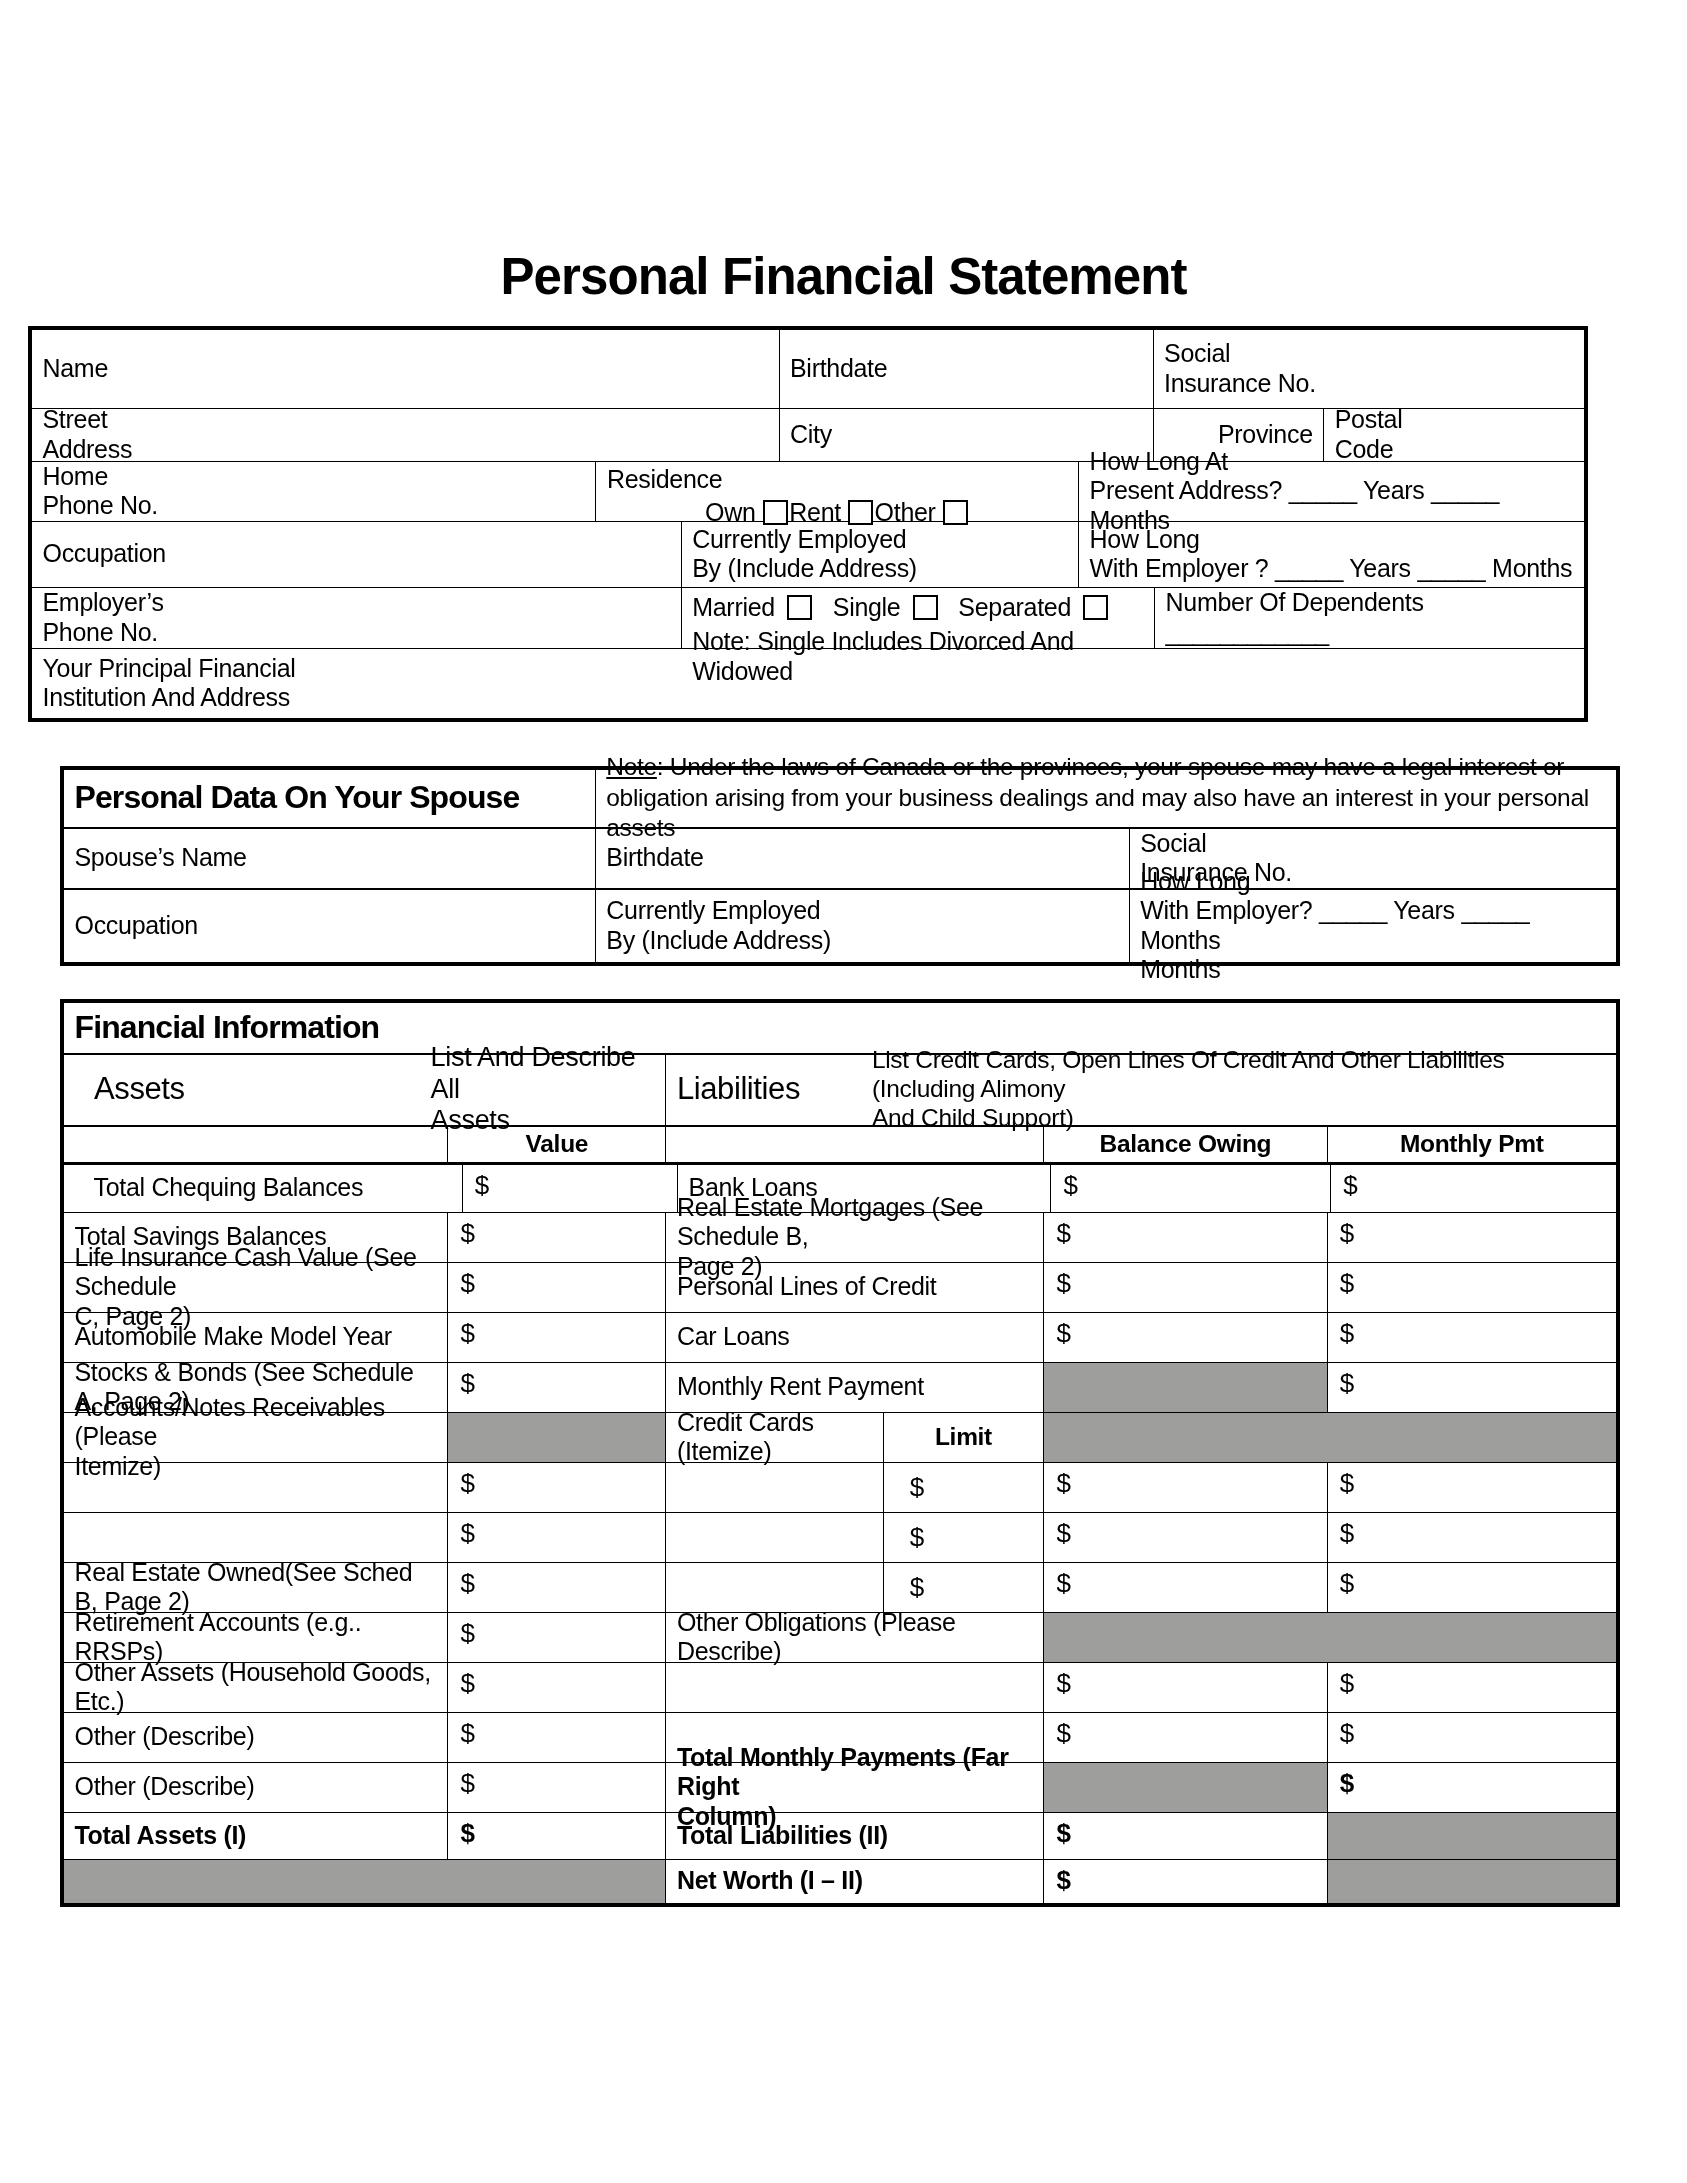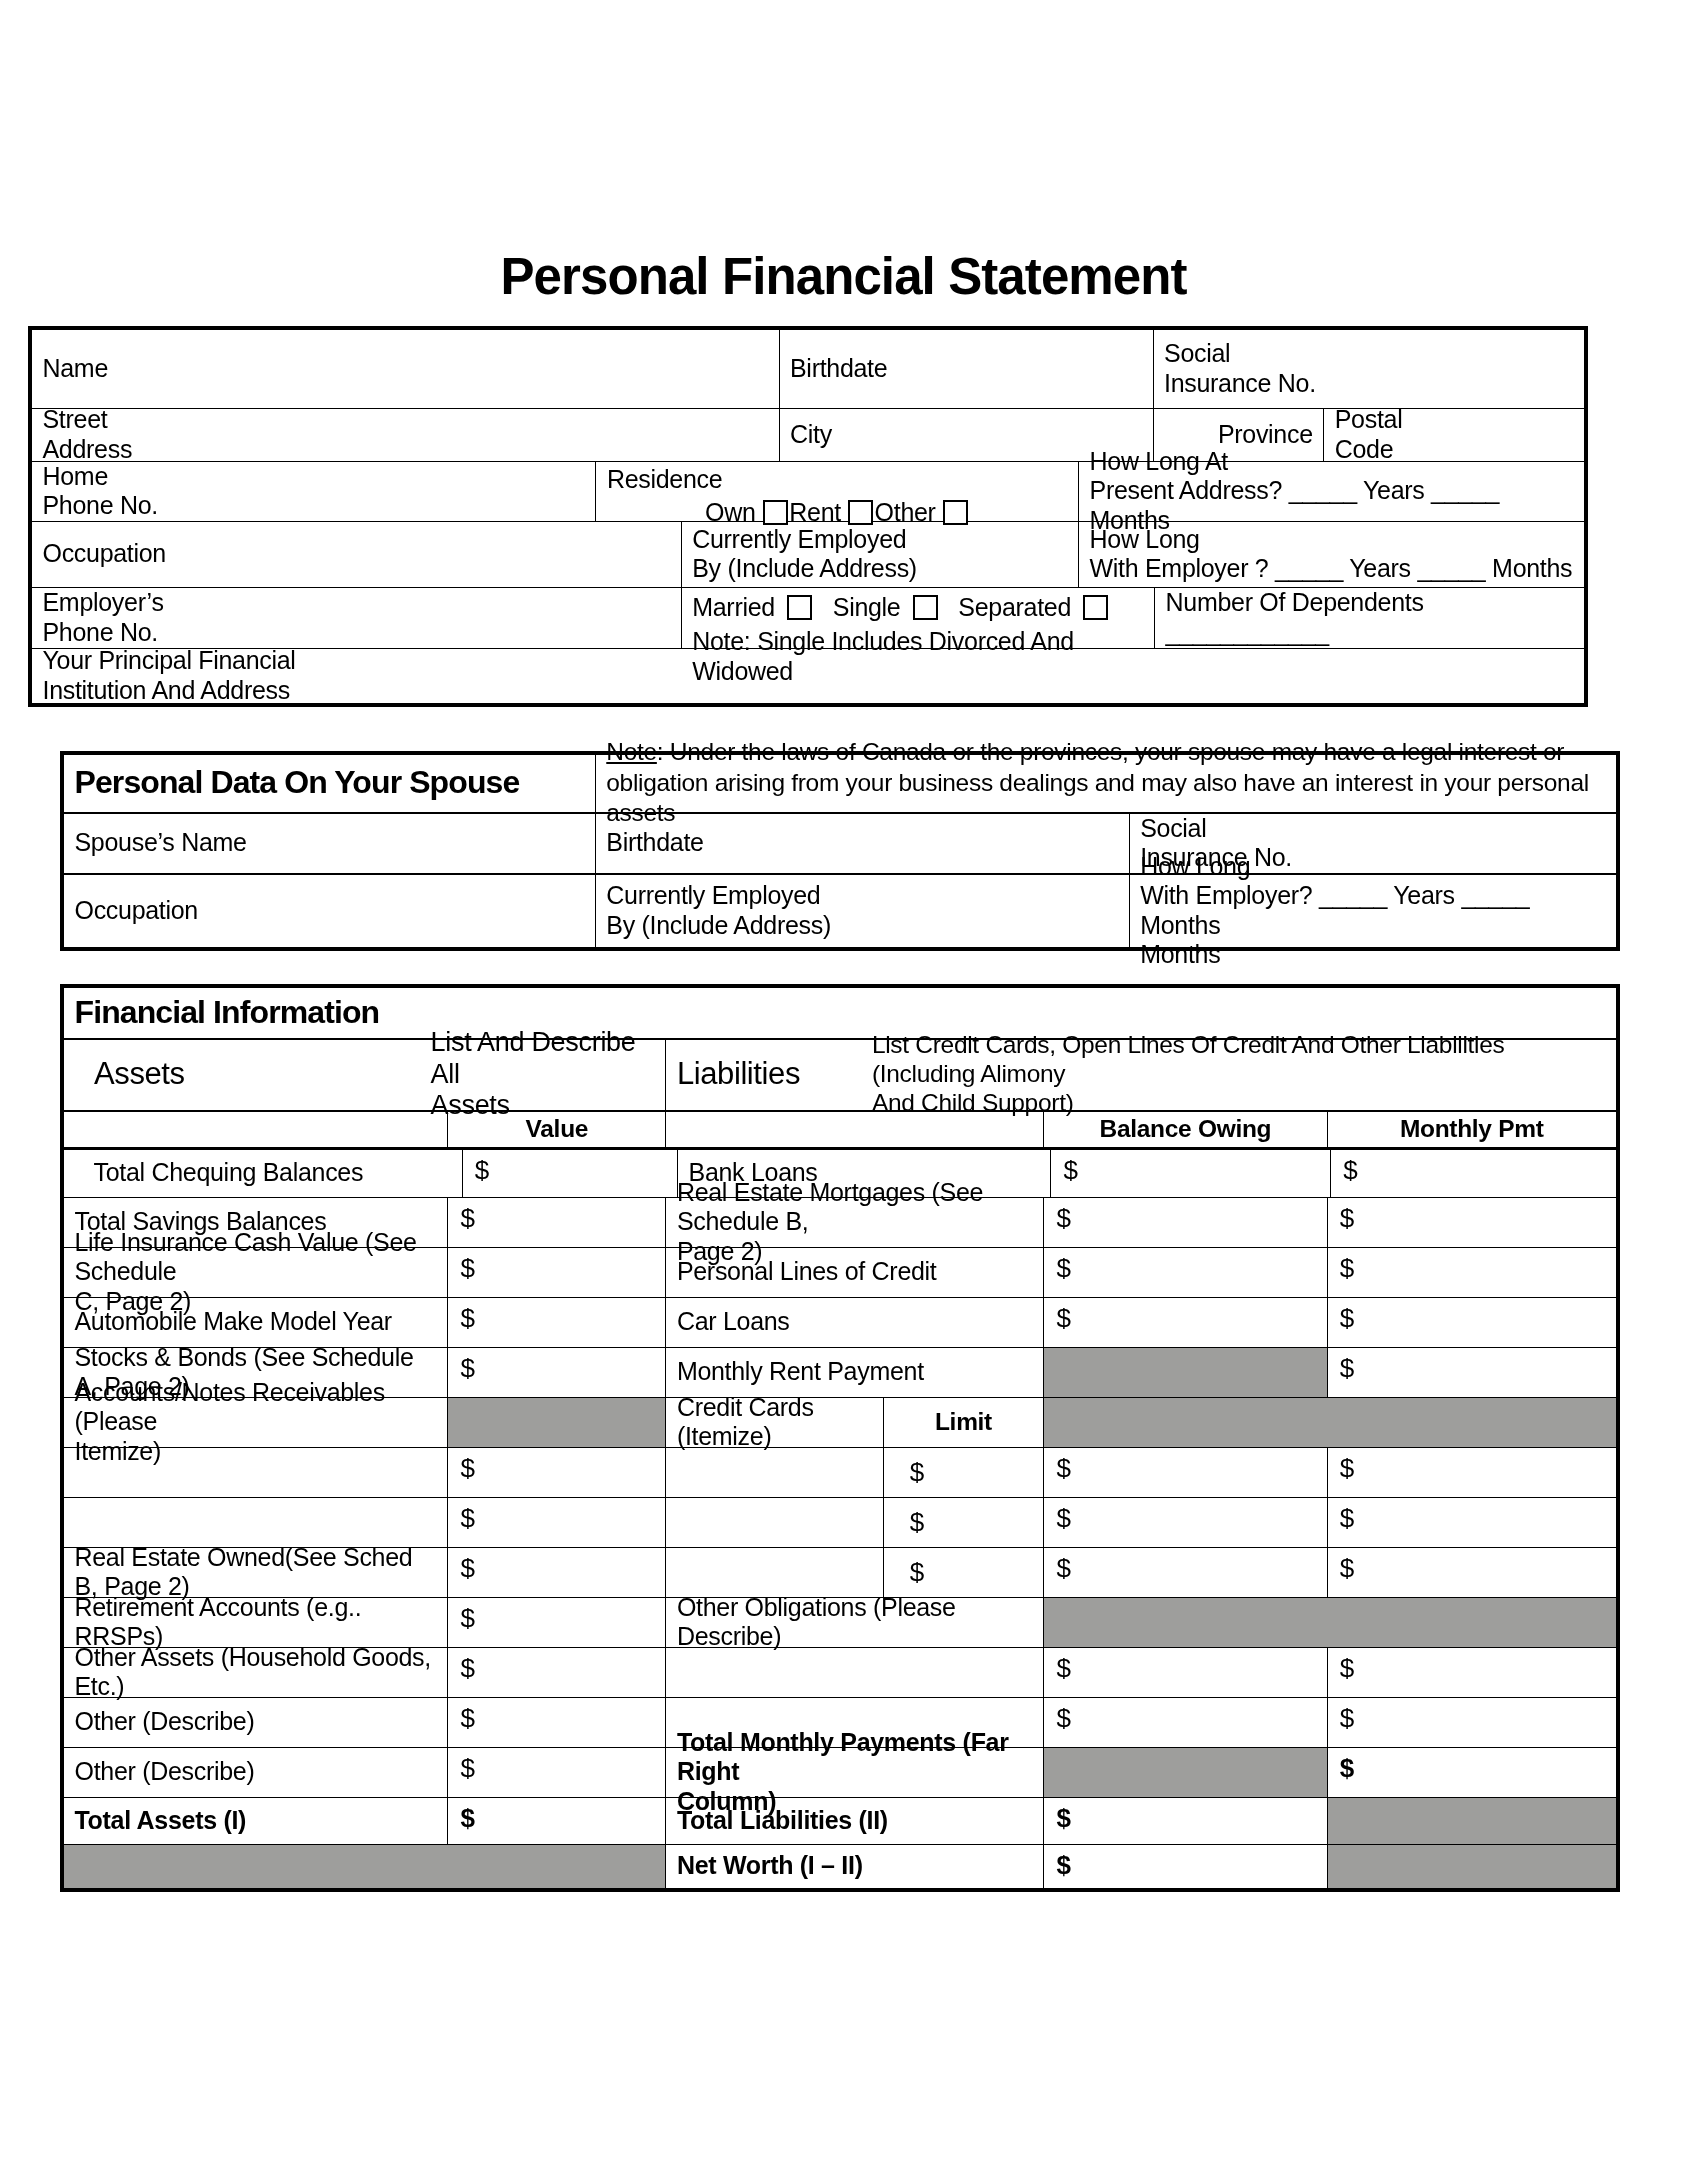--- a/index.html
+++ b/index.html
@@ -56,21 +56,21 @@
   .w418{flex:0 0 41.8%;} .w256{flex:0 0 25.6%;} .w305{flex:0 0 30.5%;} .w277{flex:0 0 27.7%;}
   .w100{flex:0 0 100%;}
   
   .w342{flex:0 0 34.2%;} .w344{flex:0 0 34.4%;} .w314{flex:0 0 31.4%;} .w658{flex:0 0 65.8%;}
   
   .fA{flex:0 0 24.7%;} .fV{flex:0 0 14.05%;} .fC{flex:0 0 14.0%;} .fL{flex:0 0 10.35%;}
   .fB{flex:0 0 18.25%;} .fM{flex:0 0 18.65%;}
   .fLfull{flex:0 0 24.35%;} .fBM{flex:0 0 36.9%;} .fAV{flex:0 0 38.75%;padding-left:30px;}
   
   .h89{height:78px;} .h61{height:53px;} .h69{height:60px;} .h75{height:66px;}
-  .h70{height:61px;} .h63{height:55px;}
+  .h70{height:61px;} .h63{height:70px;}
   
   .h65{height:57px;} .h85{height:74px;}
   
   .h57{height:50px;} .h83{height:72px;} .h42{height:37px;} .h54{height:47px;} .h50{height:44px;}
 </style>
 </head>
 <body>
 
 <div class="page">
 

